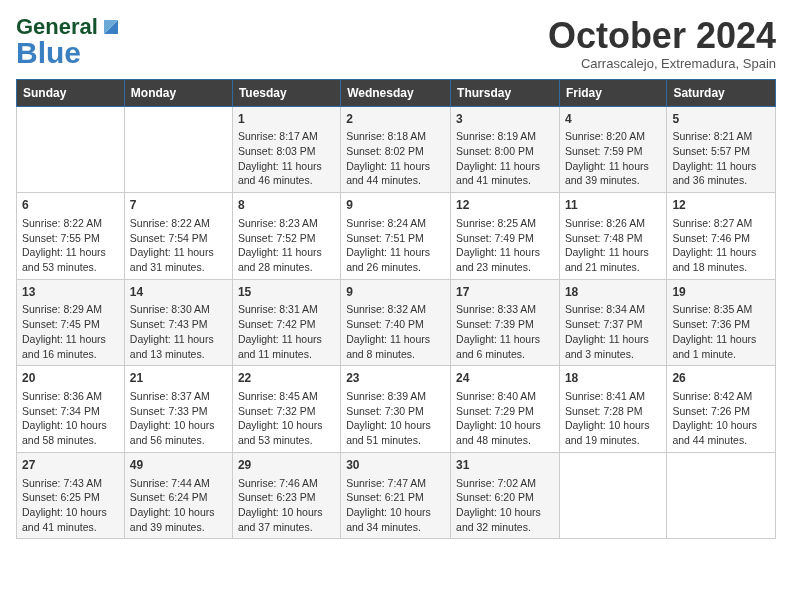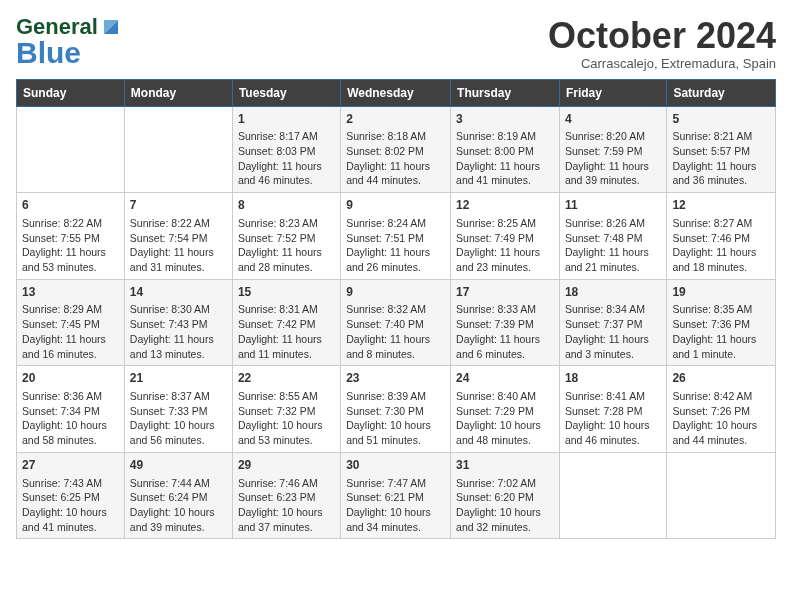--- a/index.html
+++ b/index.html
@@ -250,41 +250,41 @@
           <div>Daylight: 10 hours and 58 minutes.</div>
         </td>
         <td>
           <span class="day-num">21</span>
           <div>Sunrise: 8:37 AM</div>
           <div>Sunset: 7:33 PM</div>
           <div>Daylight: 10 hours and 56 minutes.</div>
         </td>
         <td>
           <span class="day-num">22</span>
-          <div>Sunrise: 8:55 AM</div>
+          <div>Sunrise: 8:45 AM</div>
           <div>Sunset: 7:32 PM</div>
           <div>Daylight: 10 hours and 53 minutes.</div>
         </td>
         <td>
           <span class="day-num">23</span>
           <div>Sunrise: 8:39 AM</div>
           <div>Sunset: 7:30 PM</div>
           <div>Daylight: 10 hours and 51 minutes.</div>
         </td>
         <td>
           <span class="day-num">24</span>
           <div>Sunrise: 8:40 AM</div>
           <div>Sunset: 7:29 PM</div>
           <div>Daylight: 10 hours and 48 minutes.</div>
         </td>
         <td>
           <span class="day-num">18</span>
           <div>Sunrise: 8:41 AM</div>
           <div>Sunset: 7:28 PM</div>
-          <div>Daylight: 10 hours and 46 minutes.</div>
+          <div>Daylight: 10 hours and 19 minutes.</div>
         </td>
         <td>
           <span class="day-num">26</span>
           <div>Sunrise: 8:42 AM</div>
           <div>Sunset: 7:26 PM</div>
           <div>Daylight: 10 hours and 44 minutes.</div>
         </td>
       </tr>
       <tr>
         <td>

